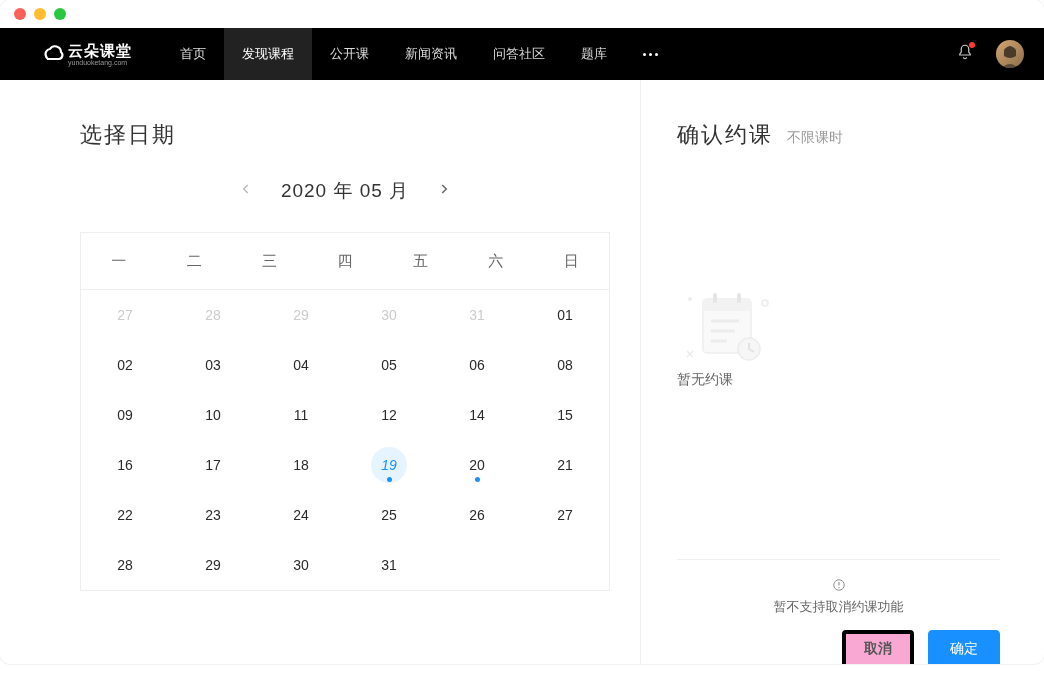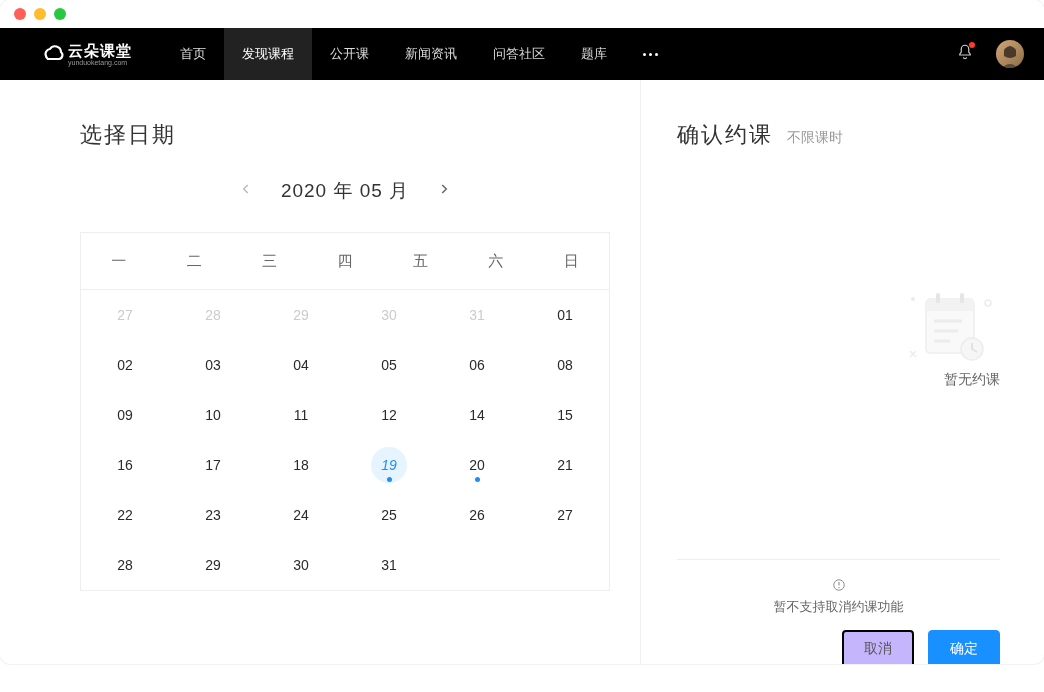--- a/index.html
+++ b/index.html
@@ -181,21 +181,21 @@
       font-size: 22px;
       font-weight: 500;
       color: #333;
       letter-spacing: 2px;
     }
     .right-subtitle { font-size: 14px; color: #999; }
     .empty-state {
       flex: 1;
       display: flex;
       flex-direction: column;
-      align-items: flex-end;
+      align-items: flex-start;
       justify-content: center;
       gap: 0;
       color: #999;
       margin-top: -40px;
     }
     .empty-illustration {
       width: 100px; height: 90px;
       position: relative;
       opacity: 0.55;
     }
@@ -224,23 +224,24 @@
       height: 38px;
       border-radius: 4px;
       font-size: 14px;
       display: flex;
       align-items: center;
       justify-content: center;
       cursor: pointer;
       padding: 0 18px;
     }
     .btn-default {
-      background: #c4b5fd;
-      border: 2px solid #000000;
+      background: #f9a8d4;
+      border: 4px solid #000000;
       color: #555;
+      font-weight: bold;
     }
     .btn-primary {
       background: #1890ff;
       border: 1px solid #1890ff;
       color: #fff;
     }
   </style>
 </head>
 <body>
 

